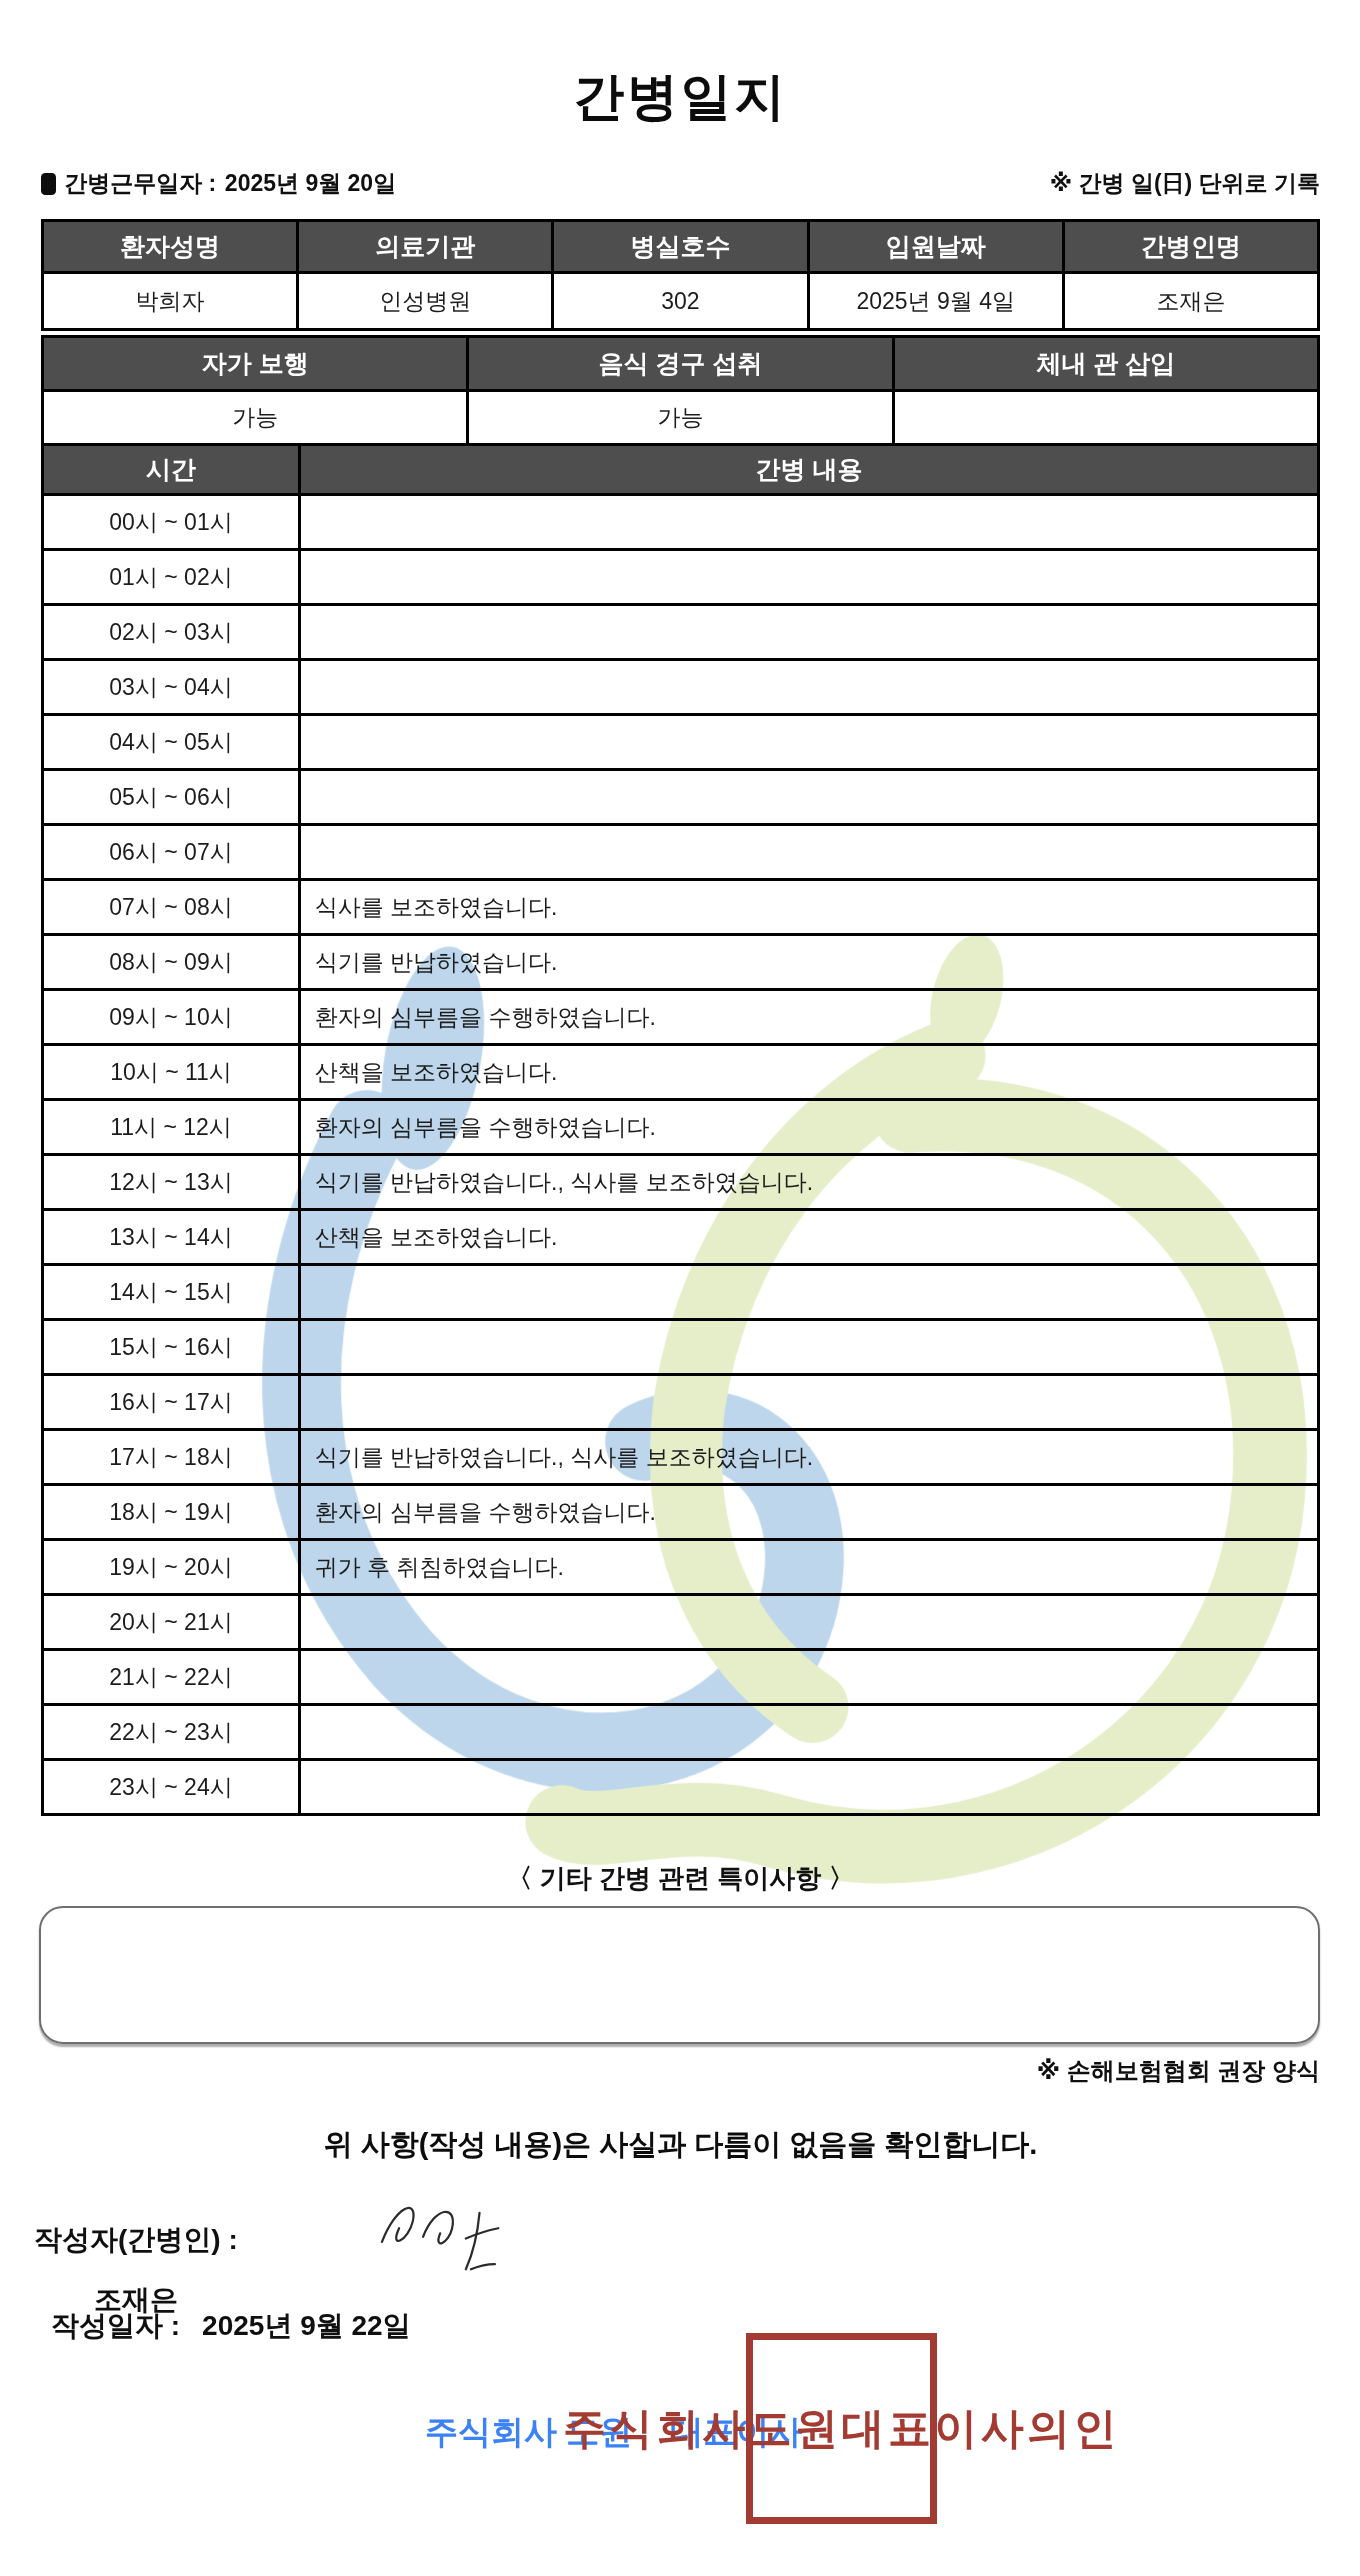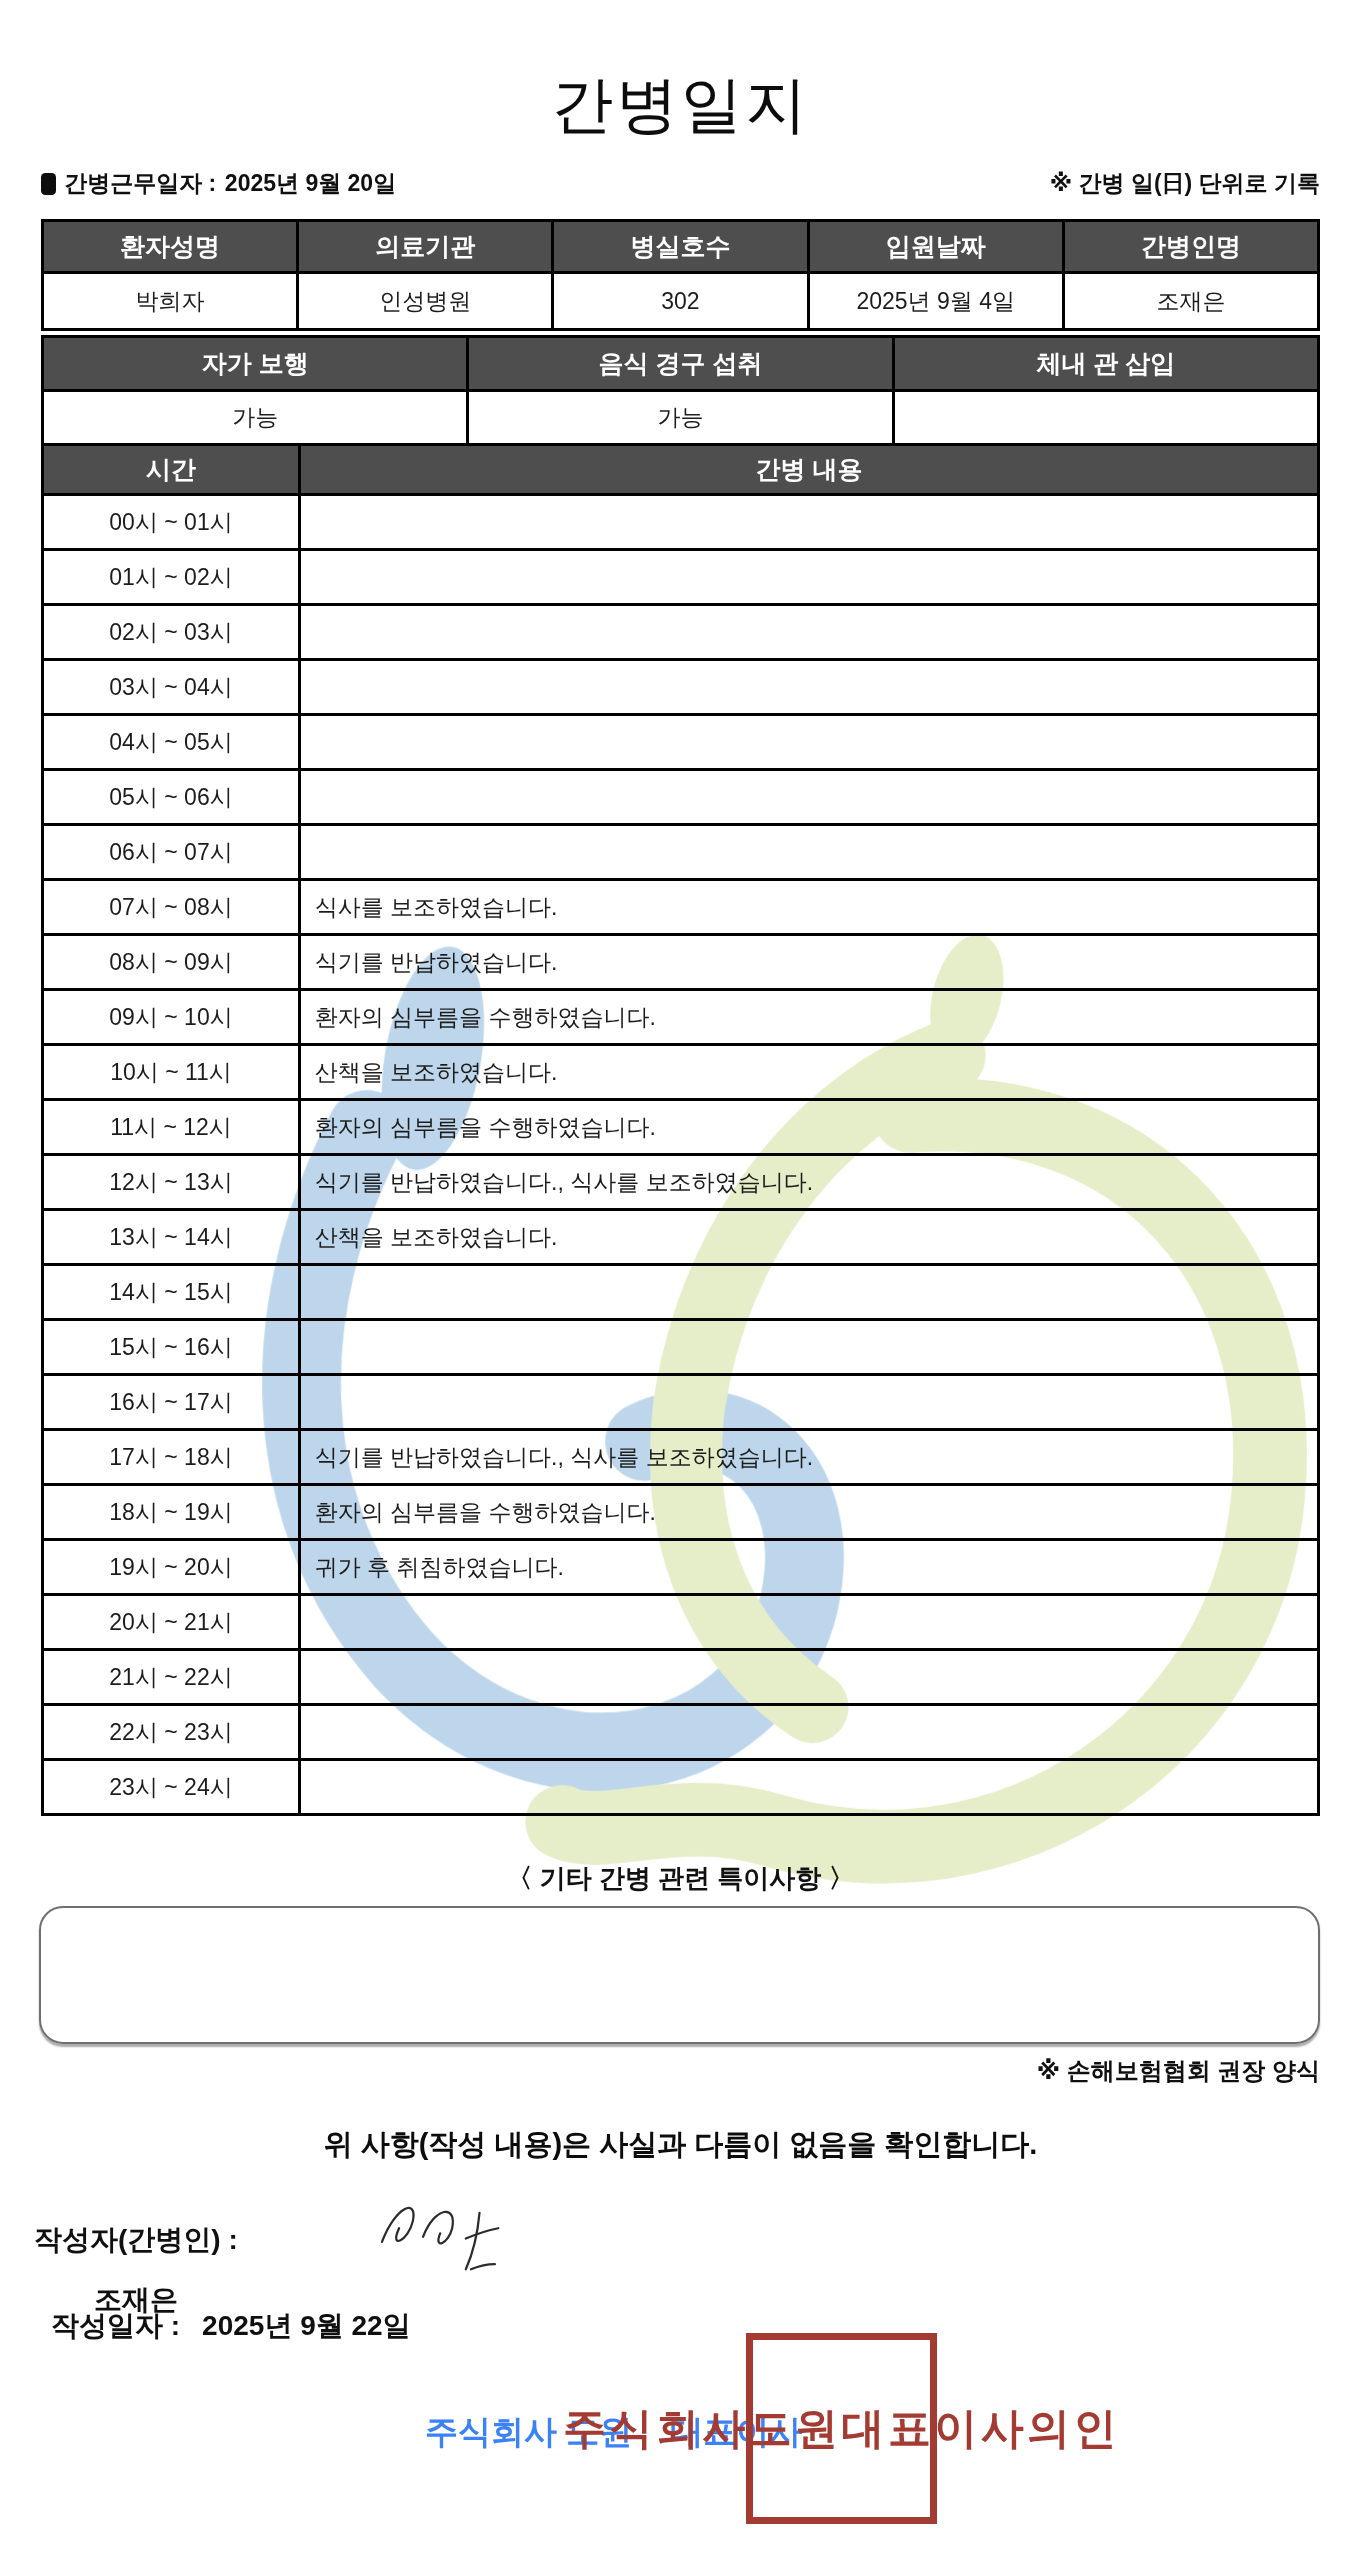--- a/index.html
+++ b/index.html
@@ -5,21 +5,21 @@
   html,body{margin:0;padding:0;background:#ffffff;}
   body{width:1361px;height:2576px;font-family:"Liberation Sans","DejaVu Sans",sans-serif;color:#1c1c1c;}
   .page{position:relative;width:1361px;height:2576px;background:#fff;overflow:hidden;}
 
   
   .watermark{position:absolute;left:0;top:0;width:1361px;height:2576px;z-index:0;pointer-events:none;}
 
   .layer{position:relative;z-index:1;}
 
   .doc-title{position:absolute;top:63px;left:0;width:100%;text-align:center;
-    font-size:62px;font-weight:400;letter-spacing:2.6px;color:#0c0c0c;}
+    font-size:51px;font-weight:700;letter-spacing:2.6px;color:#0c0c0c;}
 
   .meta-row{position:absolute;top:168px;left:41px;width:1279px;display:flex;
     justify-content:space-between;align-items:flex-start;font-size:23px;font-weight:700;color:#101010;}
   .meta-left{display:flex;align-items:center;gap:8.6px;}
   .bullet-square{display:inline-block;width:14.6px;height:22px;background:#0d0d0d;border-radius:4.3px;}
 
   table{border-collapse:collapse;table-layout:fixed;width:1279px;background:transparent;}
   .tbl{position:absolute;left:41px;}
   td,th{border:3.4px solid #000;padding:0 12px;font-size:23px;overflow:hidden;white-space:nowrap;}
   th{background:#4e4e4e;color:#ffffff;font-weight:700;font-size:25px;text-align:center;}

